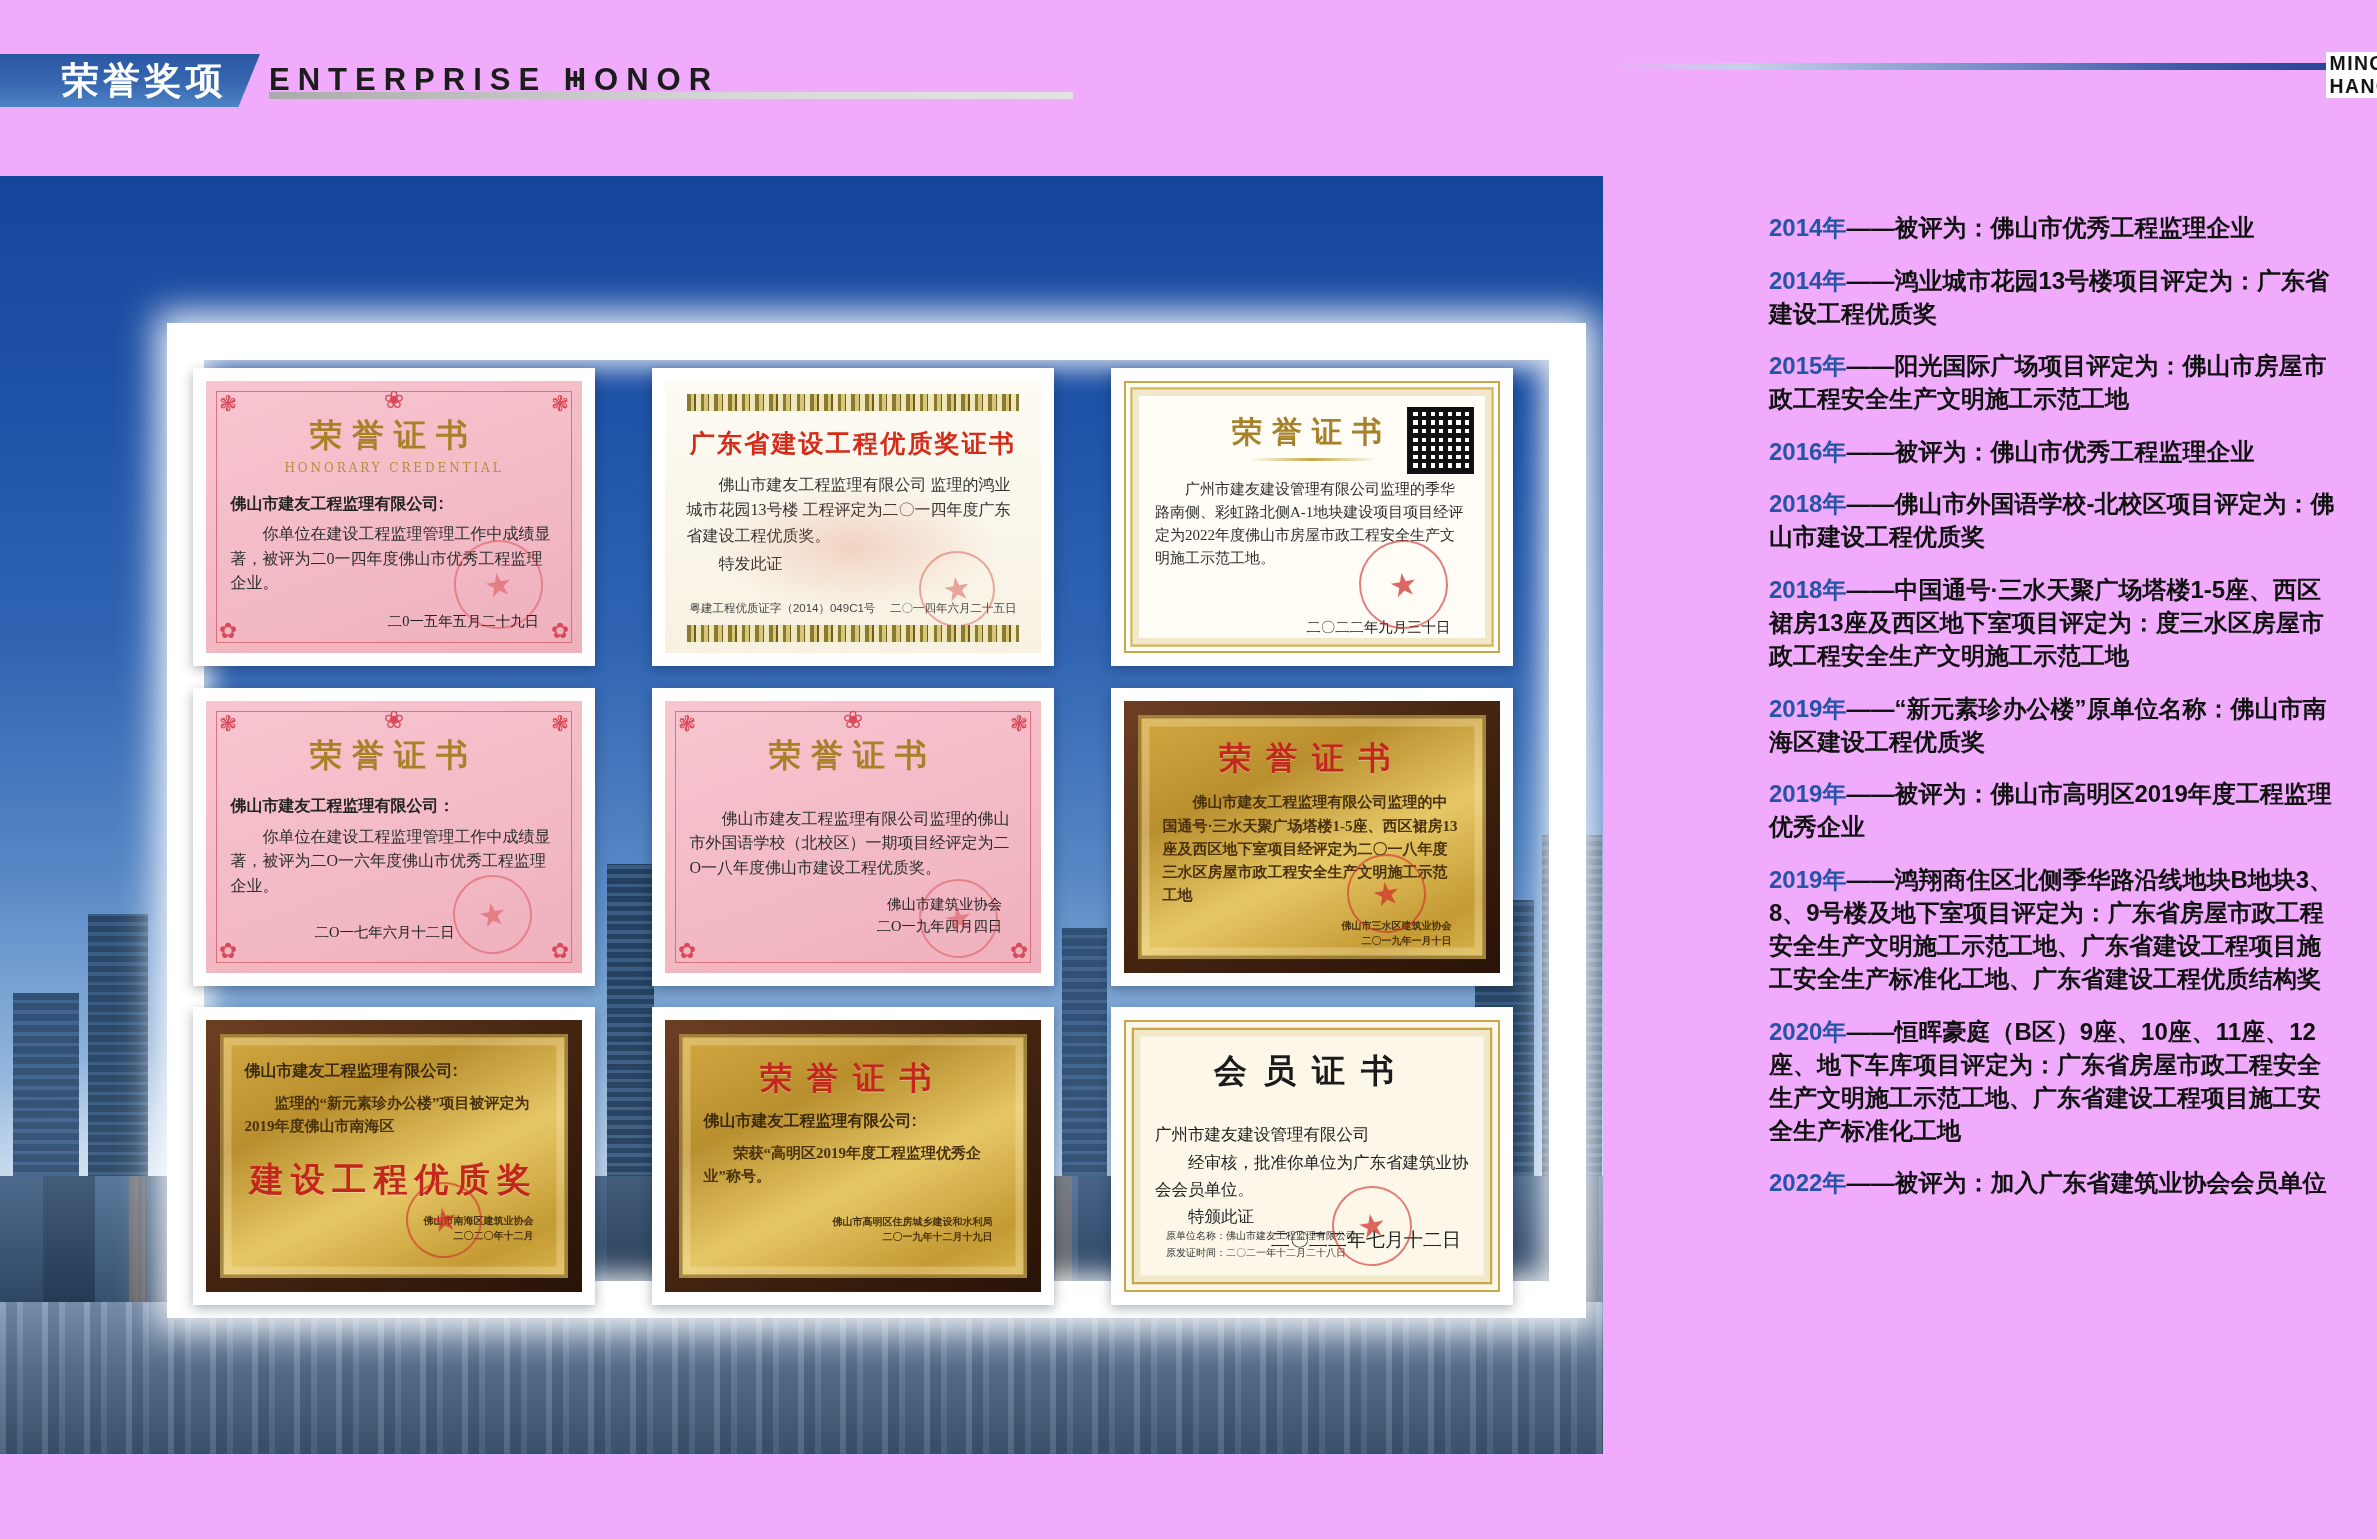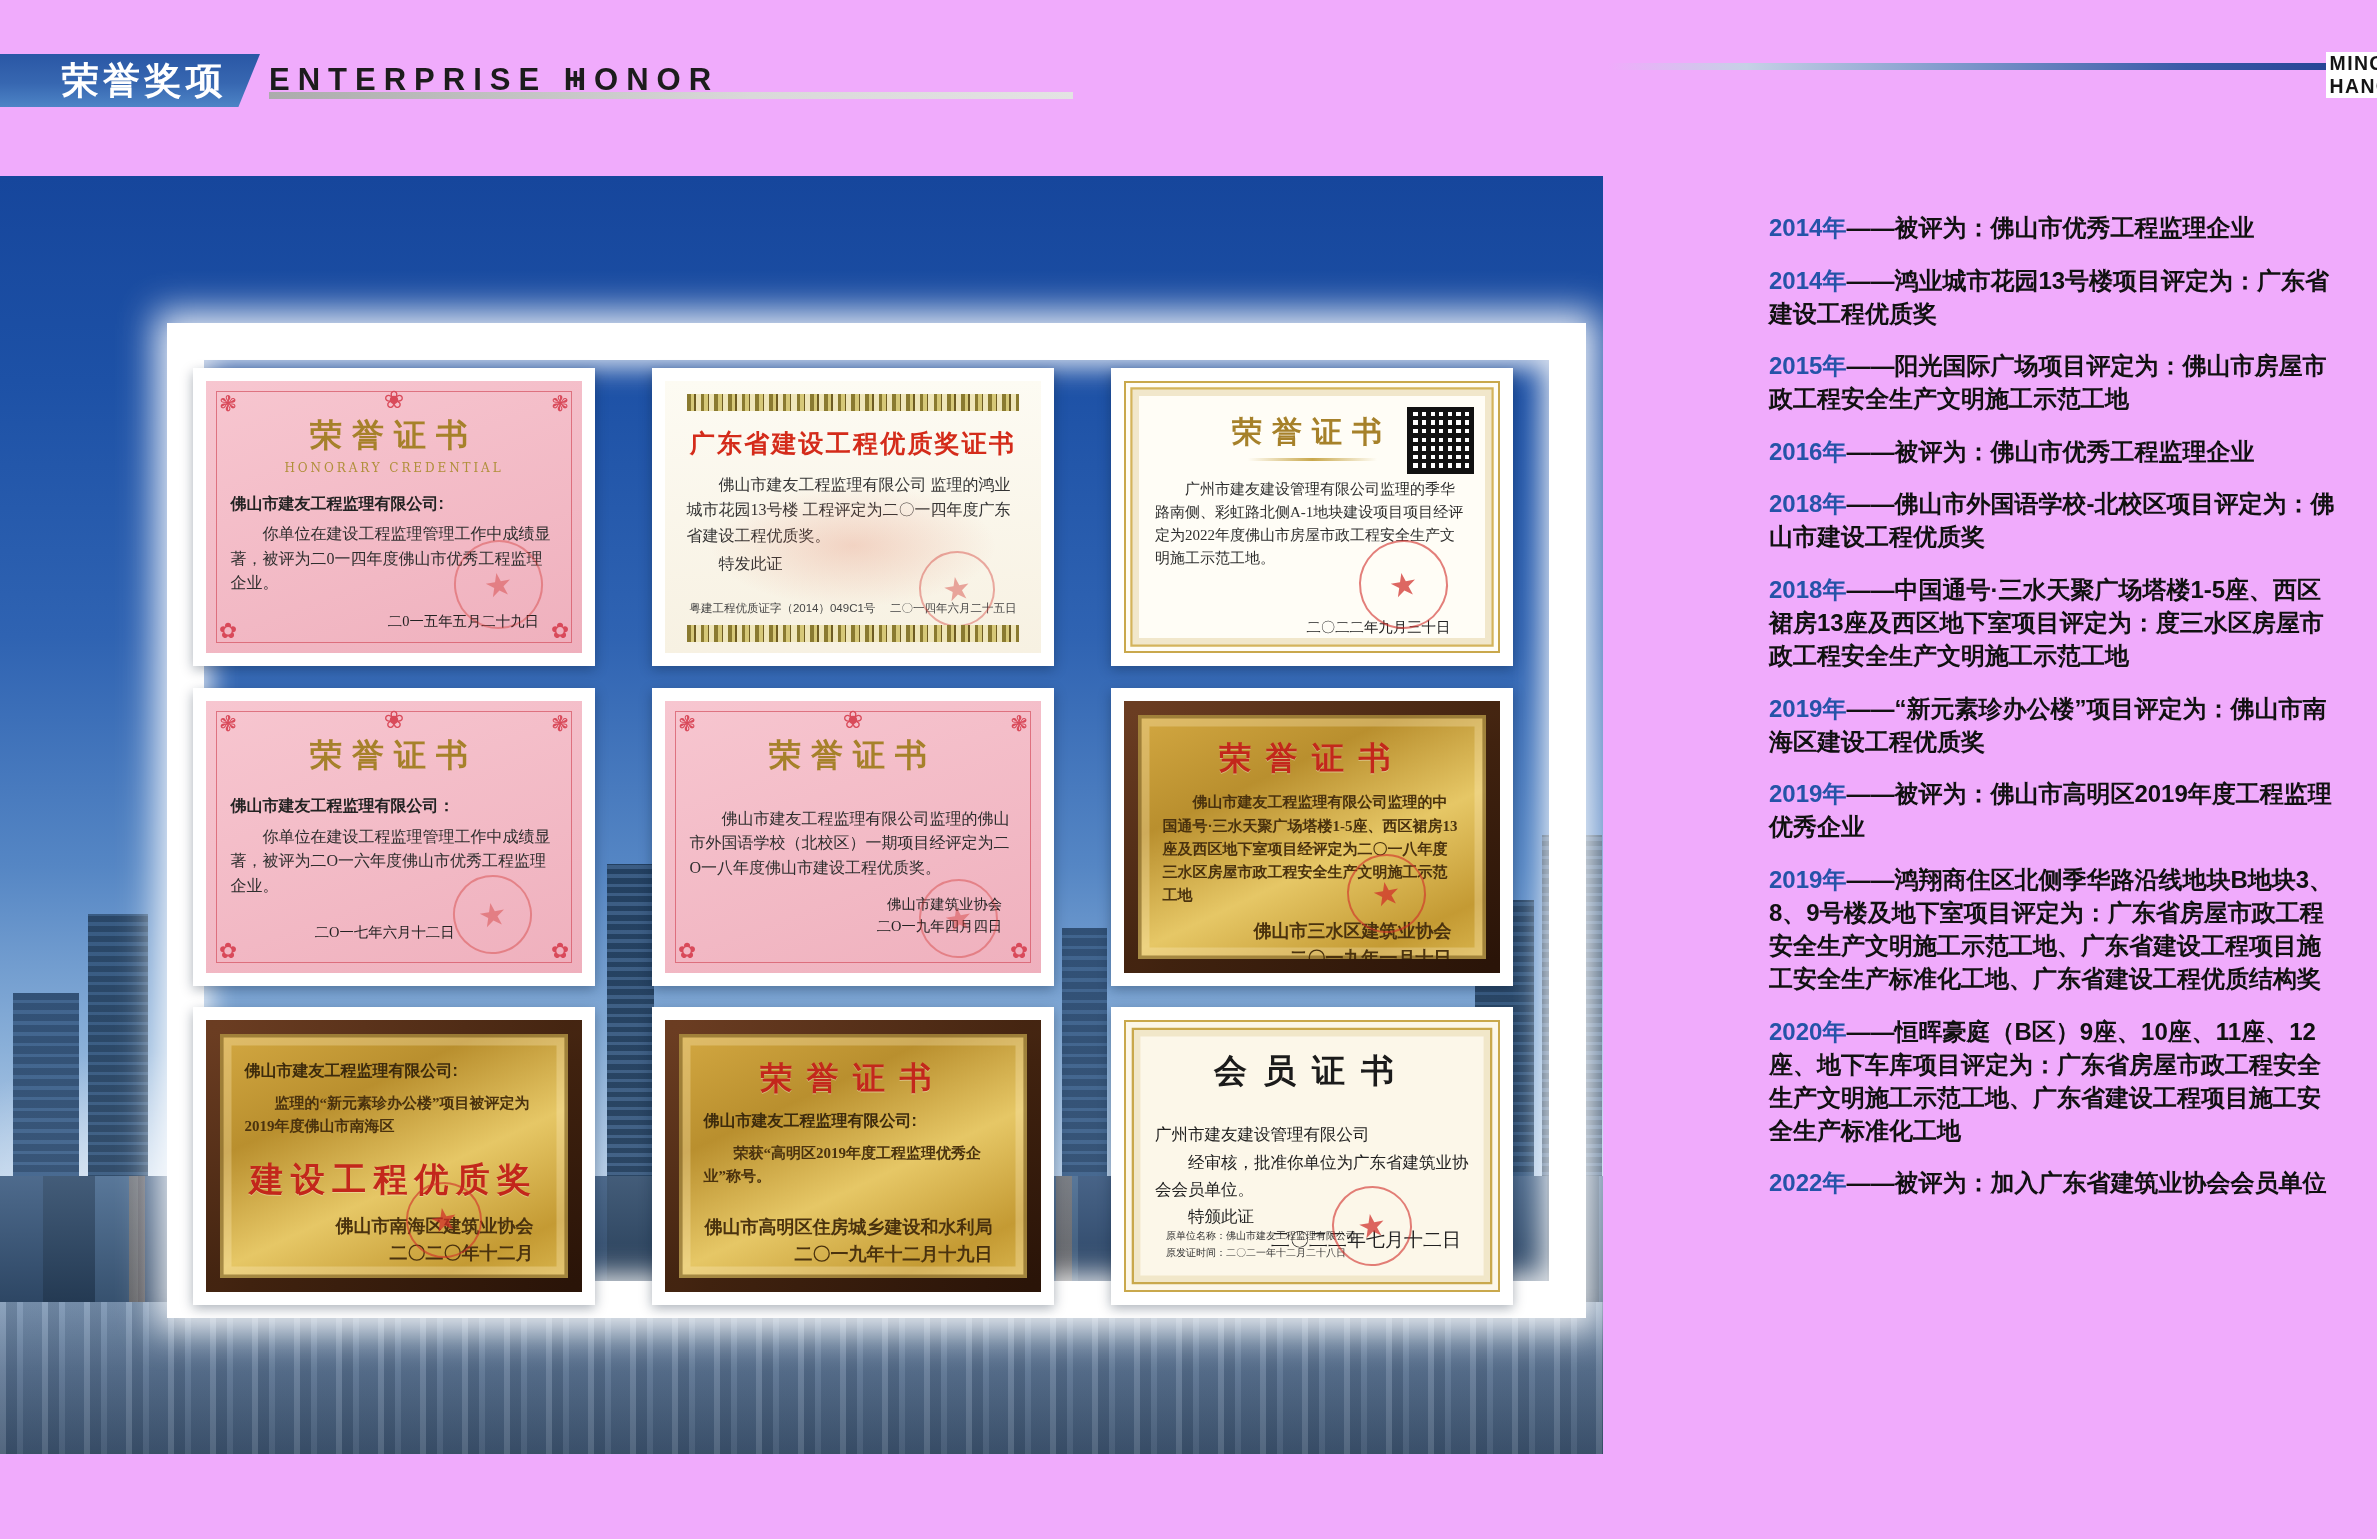--- a/index.html
+++ b/index.html
@@ -102,21 +102,21 @@
   
   .cert-paper.plaque{border:14.4px solid;border-image:linear-gradient(145deg,#6b3d22,#40220f 55%,#2a1408) 1;
        background:linear-gradient(155deg,#d3a842 0%,#b98f2e 30%,#e6c766 58%,#c49a33 85%,#d9b54e 100%);
        box-shadow:inset 0 0 0 3.6px rgba(110,80,20,.55), inset 0 0 0 11.5px rgba(255,240,195,.30);
        padding:17px 24.4px;}
   .plaque-title{color:#c3271b;font-weight:bold;font-size:32px;text-align:center;letter-spacing:14.4px;
        font-family:"DejaVu Serif","Liberation Serif",serif;margin-top:5.7px;text-shadow:0 0.7px 0 rgba(255,255,255,.35);}
   .plaque-body{font-size:15px;color:#4a320e;line-height:1.55;text-indent:2em;margin-top:10px;
        font-family:"Liberation Serif","DejaVu Serif",serif;font-weight:bold;}
   .plaque-to{font-size:16px;color:#3c2a0c;font-weight:bold;margin-top:10px;}
-  .plaque-foot{font-size:18px;color:#4a320e;font-weight:bold;text-align:right;line-height:1.5;margin-top:10px;padding-right:10px;
+  .plaque-foot{font-size:10px;color:#4a320e;font-weight:bold;text-align:right;line-height:1.5;margin-top:10px;padding-right:10px;
        font-family:"Liberation Serif",serif;}
   .big-red{color:#c3271b;font-weight:bold;font-size:34px;text-align:center;letter-spacing:7.2px;margin-top:18.7px;
        font-family:"DejaVu Serif","Liberation Serif",serif;text-shadow:0 0.7px 0 rgba(255,255,255,.3);}
 
   
   .cert-paper.member{background:#fcf7e9;border:2.9px solid #c9a84c;
        box-shadow:inset 0 0 0 5.7px #fcf7e9, inset 0 0 0 8px #c9a84c, inset 0 0 0 14.4px rgba(201,168,76,.2);
        padding:18.7px 29px;}
   .member-title{color:#1b1b1b;font-weight:bold;font-size:33px;text-align:center;letter-spacing:16px;
        font-family:"DejaVu Serif","Liberation Serif",serif;margin-top:8.6px;}
@@ -295,21 +295,21 @@
     </div>
   </div>
 
   <div class="awards">
     <div class="award-item"><span class="award-year">2014年</span><span>——被评为：佛山市优秀工程监理企业</span></div>
     <div class="award-item"><span class="award-year">2014年</span><span>——鸿业城市花园13号楼项目评定为：广东省建设工程优质奖</span></div>
     <div class="award-item"><span class="award-year">2015年</span><span>——阳光国际广场项目评定为：佛山市房屋市政工程安全生产文明施工示范工地</span></div>
     <div class="award-item"><span class="award-year">2016年</span><span>——被评为：佛山市优秀工程监理企业</span></div>
     <div class="award-item"><span class="award-year">2018年</span><span>——佛山市外国语学校-北校区项目评定为：佛山市建设工程优质奖</span></div>
     <div class="award-item"><span class="award-year">2018年</span><span>——中国通号·三水天聚广场塔楼1-5座、西区裙房13座及西区地下室项目评定为：度三水区房屋市政工程安全生产文明施工示范工地</span></div>
-    <div class="award-item"><span class="award-year">2019年</span><span>——“新元素珍办公楼”项目评定为：佛山市南海区建设工程优质奖</span></div>
+    <div class="award-item"><span class="award-year">2019年</span><span>——“新元素珍办公楼”原单位名称：佛山市南海区建设工程优质奖</span></div>
     <div class="award-item"><span class="award-year">2019年</span><span>——被评为：佛山市高明区2019年度工程监理优秀企业</span></div>
     <div class="award-item"><span class="award-year">2019年</span><span>——鸿翔商住区北侧季华路沿线地块B地块3、8、9号楼及地下室项目评定为：广东省房屋市政工程安全生产文明施工示范工地、广东省建设工程项目施工安全生产标准化工地、广东省建设工程优质结构奖</span></div>
     <div class="award-item"><span class="award-year">2020年</span><span>——恒晖豪庭（B区）9座、10座、11座、12座、地下车库项目评定为：广东省房屋市政工程安全生产文明施工示范工地、广东省建设工程项目施工安全生产标准化工地</span></div>
     <div class="award-item"><span class="award-year">2022年</span><span>——被评为：加入广东省建筑业协会会员单位</span></div>
   </div>
 
 </div>
 
 
 </body></html>

